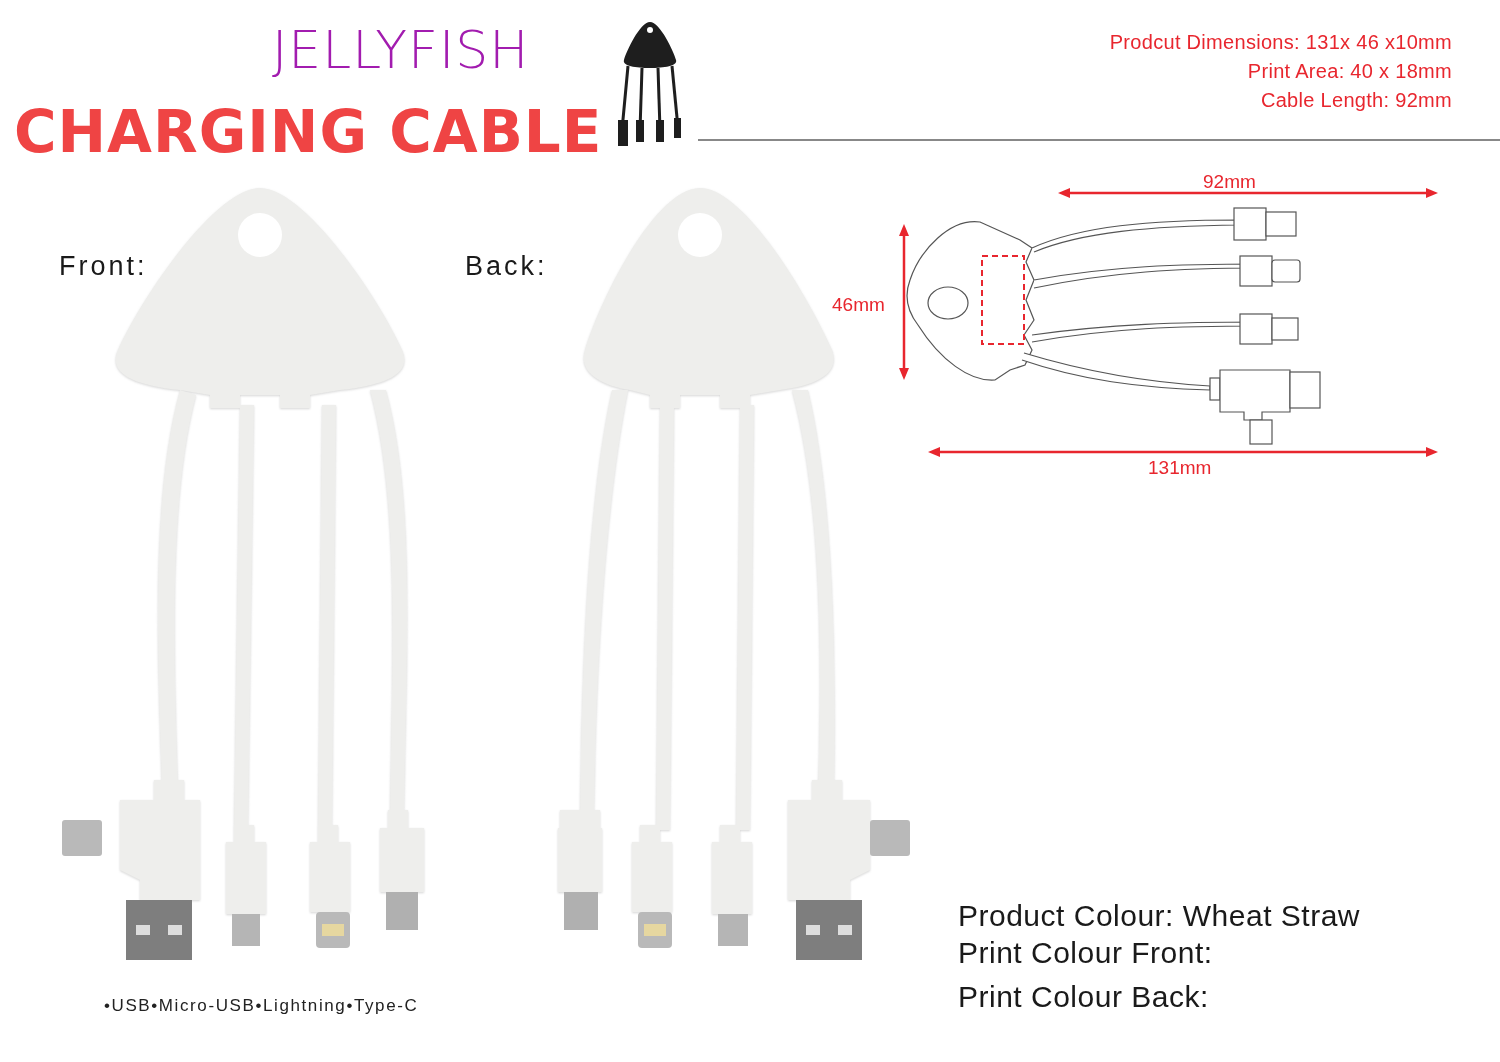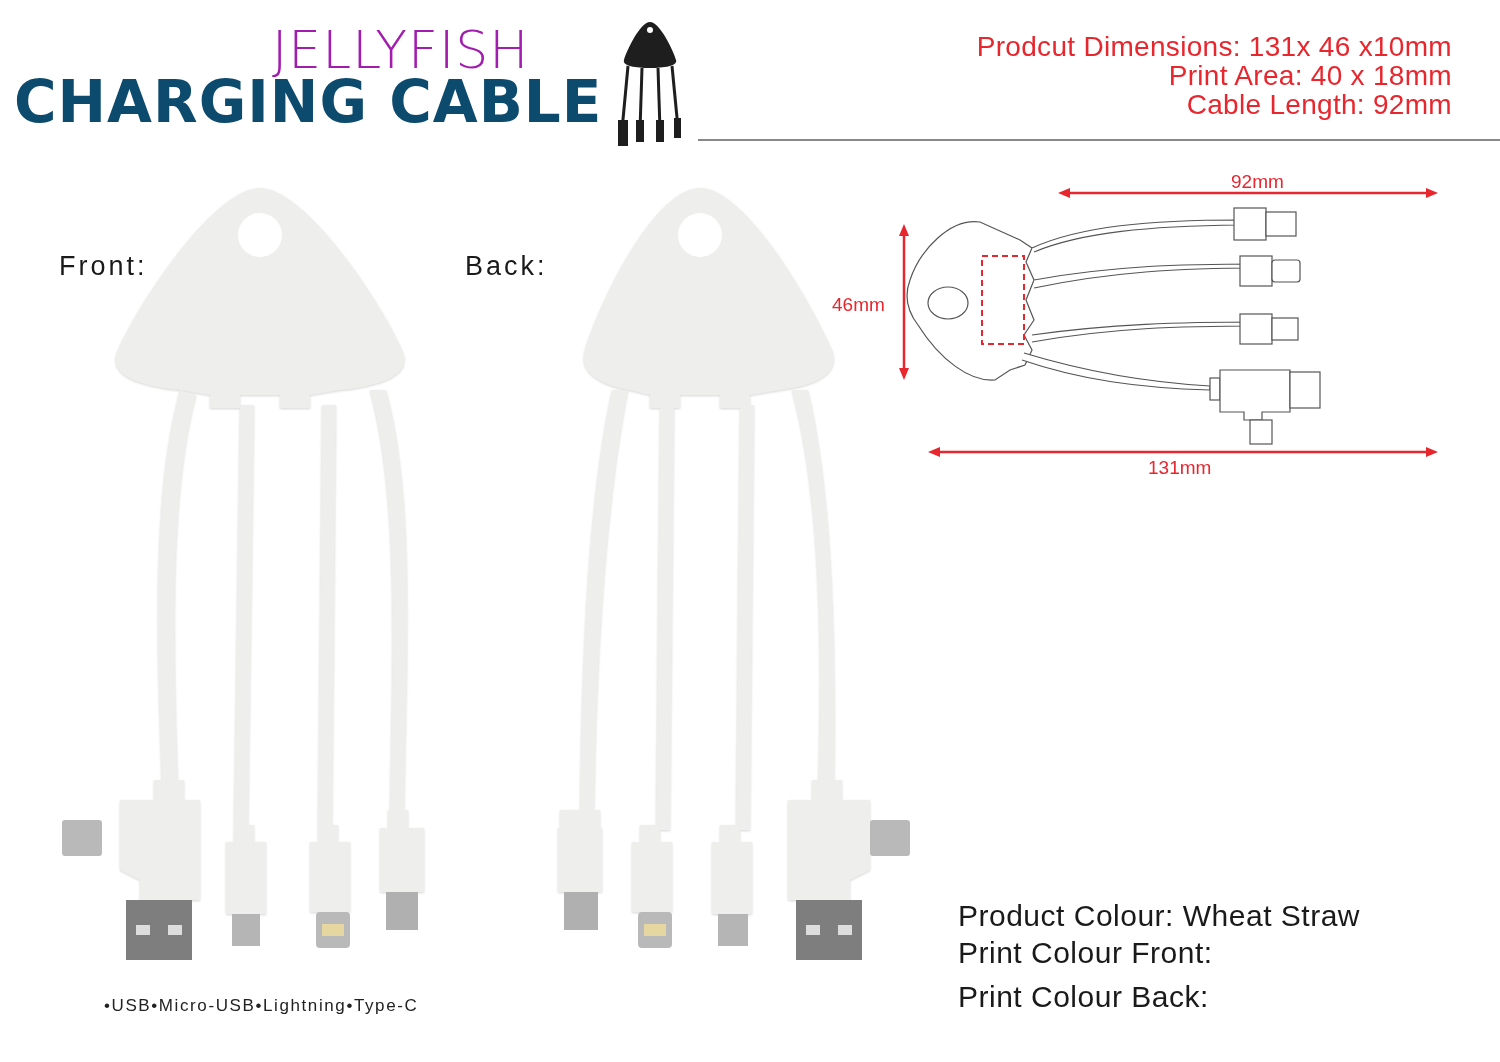--- a/index.html
+++ b/index.html
@@ -1,20 +1,20 @@
 <!DOCTYPE html>
 <html><head>
 <meta charset="utf-8">
 <style>
   html, body { margin:0; padding:0; background:#ffffff; }
   body { width:1500px; height:1062px; position:relative; overflow:hidden; font-family:"DejaVu Sans", sans-serif; }
   .abs { position:absolute; }
   .title-light { left:272px; top:20px; font-size:52px; font-weight:200; color:#a21caf; letter-spacing:1px; font-family:"DejaVu Sans", sans-serif; }
-  .title-bold { left:14px; top:68px; font-size:58px; font-weight:bold; color:#0c4a6e; letter-spacing:1px; font-family:"DejaVu Sans", sans-serif; }
-  .spec { right:48px; text-align:right; color:#e8262e; font-size:28px; font-family:"Liberation Sans", sans-serif; letter-spacing:0.3px; }
+  .title-bold { left:14px; top:98px; font-size:58px; font-weight:bold; color:#ef4444; letter-spacing:1px; font-family:"DejaVu Sans", sans-serif; }
+  .spec { right:48px; text-align:right; color:#e8262e; font-size:20px; font-family:"Liberation Sans", sans-serif; letter-spacing:0.3px; }
   .hr { left:698px; top:139px; width:802px; height:2px; background:#888; }
   .view-label { font-size:27px; color:#1a1a1a; letter-spacing:3px; font-family:"Liberation Sans", sans-serif; }
   .bullets { left:104px; top:996px; font-size:17px; letter-spacing:1.6px; color:#222; font-family:"Liberation Sans", sans-serif; }
   .info { left:958px; font-size:30px; color:#1a1a1a; font-family:"Liberation Sans", sans-serif; letter-spacing:0.5px;text-align:right; }
   .dim { color:#e8262e; font-size:19px; font-family:"Liberation Sans", sans-serif; }
 </style>
 </head>
 <body>
 
 <div class="abs title-light">JELLYFISH</div>
@@ -132,21 +132,21 @@
     <polygon points="238,33 250,28 250,38" stroke="none"></polygon>
     <polygon points="618,33 606,28 606,38" stroke="none"></polygon>
     <line x1="84" y1="70" x2="84" y2="214"></line>
     <polygon points="84,64 79,76 89,76" stroke="none"></polygon>
     <polygon points="84,220 79,208 89,208" stroke="none"></polygon>
     <line x1="114" y1="292" x2="612" y2="292"></line>
     <polygon points="108,292 120,287 120,297" stroke="none"></polygon>
     <polygon points="618,292 606,287 606,297" stroke="none"></polygon>
   </g>
 </svg>
-<div class="abs dim" style="left:1203px;top:171px;margin-left:28px;">92mm</div>
+<div class="abs dim" style="left:1203px;top:171px;">92mm</div>
 <div class="abs dim" style="left:832px;top:294px;">46mm</div>
 <div class="abs dim" style="left:1148px;top:457px;">131mm</div>
 
 <div class="abs bullets">•USB•Micro-USB•Lightning•Type-C</div>
 
 <div class="abs info" style="top:899px;">Product Colour: Wheat Straw</div>
 <div class="abs info" style="top:936px;">Print Colour Front:</div>
 <div class="abs info" style="top:980px;">Print Colour Back:</div>
 
 </body></html>

